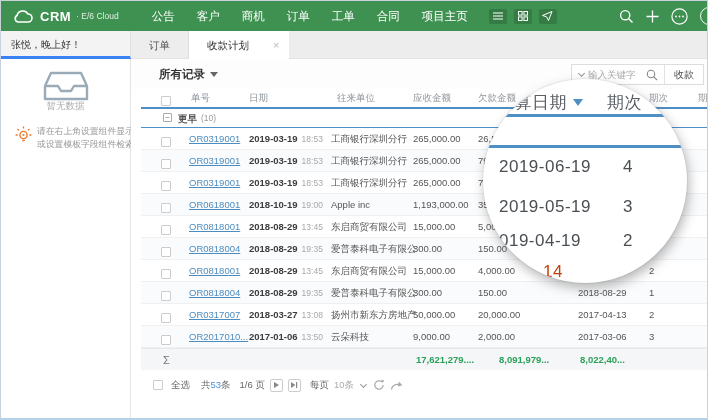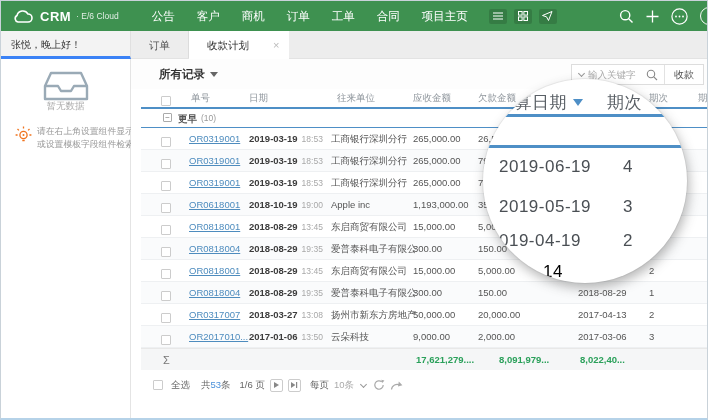--- a/index.html
+++ b/index.html
@@ -106,21 +106,21 @@
   .mag-hfrag { left:-9px; top:12px; }
   .mag-h1 { left:14px; top:12px; color:#5a6066; }
   .mag-h2 { left:124px; top:12px; color:#5a6066; }
   .mag-sort { position:absolute; left:90px; top:20px; width:0; height:0; border-left:5px solid transparent;
               border-right:5px solid transparent; border-top:7px solid #4e8fc6; }
   .mag-line { position:absolute; left:0; width:100%; height:3px; background:#4e8fc6; }
   .ml1 { top:35px; } .ml2 { top:66px; }
   .mag-r1 { top:78px; } .mag-r2 { top:118px; } .mag-r3 { top:152px; }
   .mag-date { left:16px; }
   .mag-num { left:140px; }
-  .mag-partial { left:60px; top:183px; color:#000000; }
+  .mag-partial { left:60px; top:183px; color:#c2410c; }
 </style>
 </head>
 <body>
 
 <div class="app">
 
   <div class="topbar">
     <div class="logo">
       <span>
         <svg width="20" height="14" viewBox="0 0 20 14">
@@ -323,21 +323,21 @@
     <span class="cell c-settle"></span>
     <span class="cell c-period"></span>
   </div>
 
   <div class="trow">
     <span class="cell c-cb"><span class="cb"></span></span>
     <span class="cell c-no">OR0818001</span>
     <span class="cell c-date"><span>2018-08-29</span><i class="time">13:45</i></span>
     <span class="cell c-comp">东启商贸有限公司</span>
     <span class="cell c-recv">15,000.00</span>
-    <span class="cell c-owed">5,000.00</span>
+    <span class="cell c-owed">4,000.00</span>
     <span class="cell c-settle"></span>
     <span class="cell c-period">2</span>
   </div>
 
   <div class="trow">
     <span class="cell c-cb"><span class="cb"></span></span>
     <span class="cell c-no">OR0818004</span>
     <span class="cell c-date"><span>2018-08-29</span><i class="time">19:35</i></span>
     <span class="cell c-comp">爱普泰科电子有限公司</span>
     <span class="cell c-recv">300.00</span>

